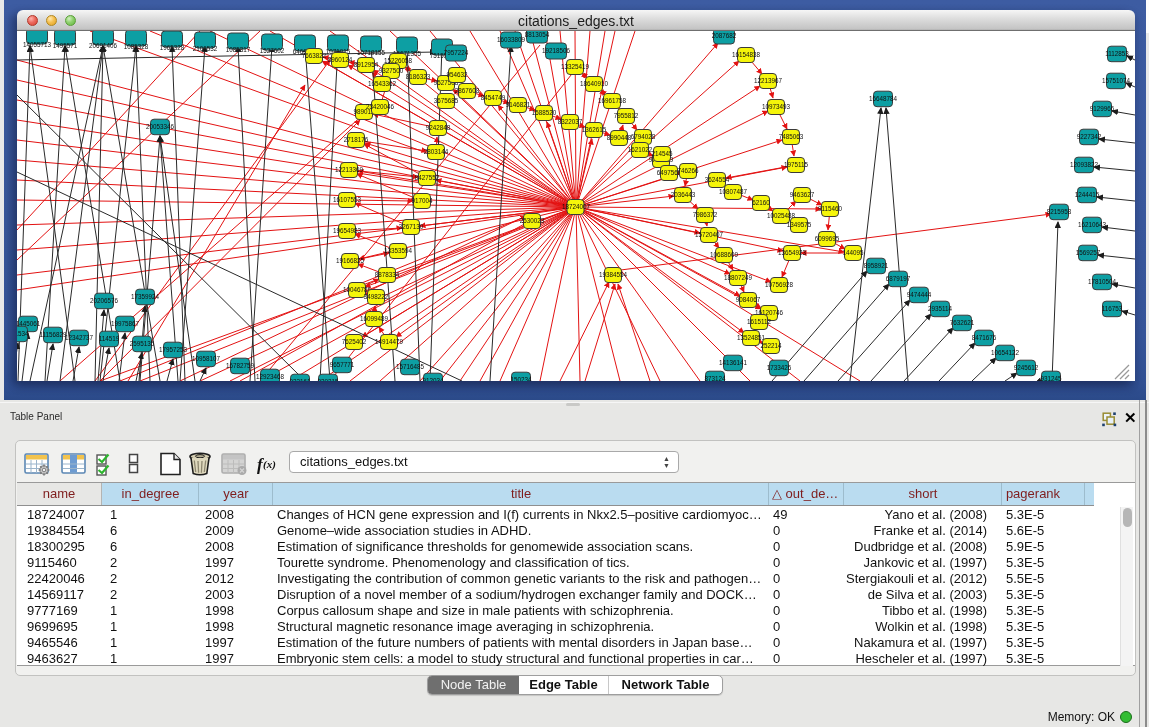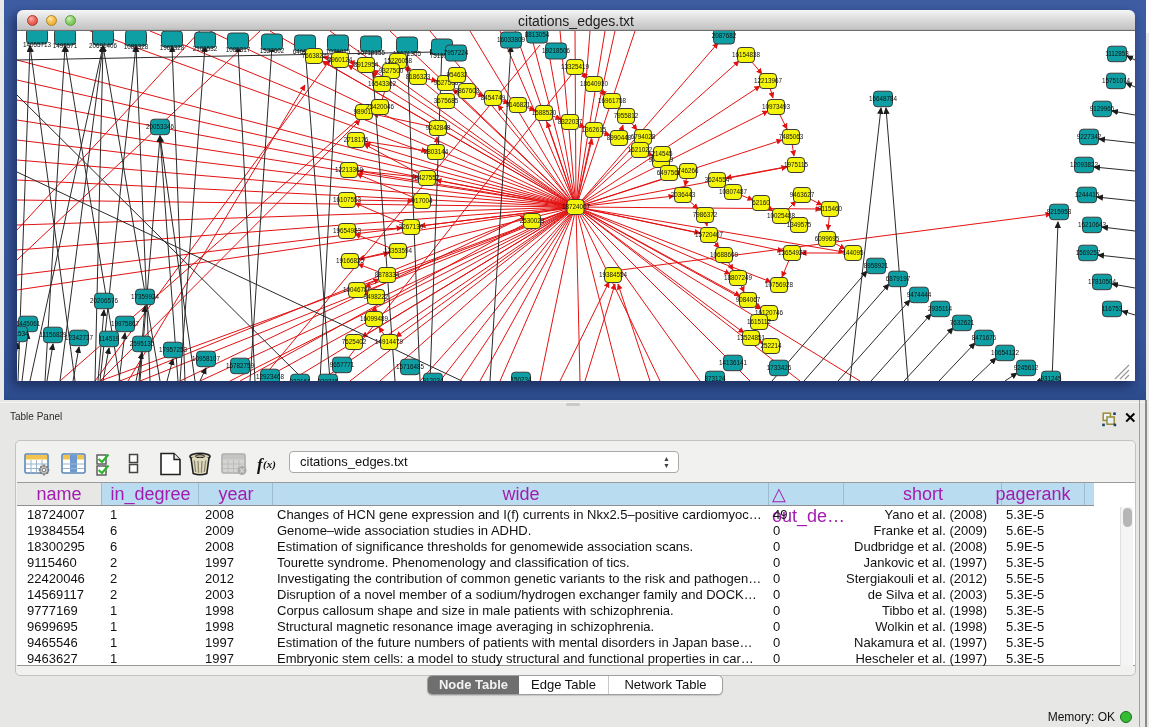--- a/index.html
+++ b/index.html
@@ -18,34 +18,34 @@
 #tp{position:absolute;left:0;top:400px;width:1149px;height:327px;background:#e7e7e5}
 #tp-head{position:absolute;left:0;top:2px;width:1149px;height:29px;background:#e7e7e5;border-top:1px solid #f6f6f6}
 #tp-title{position:absolute;left:10px;top:8px;font-size:10px;color:#2a2a2a}
 #tp-x{position:absolute;left:1124px;top:6px;font-size:15px;font-weight:bold;color:#000}
 #tp-float{position:absolute;left:1102px;top:9px}
 #box{position:absolute;left:15px;top:40px;width:1121px;height:236px;background:#f1f1ef;border:1px solid #c2c2c0;border-radius:5px}
 #combo{position:absolute;left:273px;top:10px;width:390px;height:22px;background:#fff;border:1px solid #a9a9a9;border-radius:4px;font-size:13px;color:#111;line-height:20px;padding-left:10px}
 #combo .ar{position:absolute;right:8px;top:3px;font-size:7px;color:#444;line-height:7px}
 #tbl{position:absolute;left:1px;top:41px;width:1118px;height:184px;background:#fff;border-top:1px solid #9a9a9a;border-bottom:1px solid #9a9a9a}
 #thead{position:absolute;left:0;top:0;width:1077px;height:23px;background:#badcf0;border-bottom:1px solid #8f8f8f}
-.th{position:absolute;top:0;height:22px;font-size:18px;color:#a21caf;text-align:center;line-height:22px;border-right:1px solid #9dbccd}
+.th{position:absolute;top:0;height:22px;font-size:13px;color:#7f1d1d;text-align:center;line-height:22px;border-right:1px solid #9dbccd}
 #th0{left:0;width:85px;background:#e7e7e5;border-right:1px solid #b4b4b2}
 #th1{left:86px;width:96px}#th2{left:183px;width:73px}#th3{left:257px;width:495px}
 #th4{left:753px;width:74px;text-align:left;padding-left:2px}#th5{left:828px;width:157px}#th6{left:965px;width:103px}
 #tbody{position:absolute;left:0;top:24px;width:1077px;height:160px;font-size:13px;color:#111}
 .tr{position:relative;height:16px;line-height:16px;white-space:nowrap}
 .tr div{position:absolute;top:0;height:16px;overflow:hidden}
 .c0{left:10px;width:80px}.c1{left:93px;width:88px}.c2{left:188px;width:66px}.c3{left:260px;width:492px}
 .c4{left:756px;width:70px}.c5{left:828px;width:142px;text-align:right}.c6{left:989px;width:88px}
 #sbar{position:absolute;left:1103px;top:24px;width:13px;height:159px;background:#f4f4f4;border-left:1px solid #e0e0e0}
 #thumb{position:absolute;left:2px;top:1px;width:9px;height:19px;background:#b6b6b6;border-radius:5px}
 #tabs{position:absolute;left:427px;top:275px;height:20px;background:#fff;border:1px solid #9e9e9e;border-radius:5px;box-shadow:0 1px 1px rgba(0,0,0,.15)}
-.tab{display:inline-block;height:18px;line-height:18px;font-size:13px;font-weight:normal;color:#111;text-align:center;vertical-align:top}
-#tab1{width:91px;background:#6f6f6f;color:#f2f2f2;border-radius:4px 0 0 4px;font-weight:bold}
+.tab{display:inline-block;height:18px;line-height:18px;font-size:13px;font-weight:bold;color:#111;text-align:center;vertical-align:top}
+#tab1{width:91px;background:#6f6f6f;color:#f2f2f2;border-radius:4px 0 0 4px;font-weight:normal}
 #tab2{width:90px;border-right:1px solid #c8c8c8}
 #tab3{width:113px}
 #mem{position:absolute;right:34px;top:310px;font-size:12px;color:#111}
 #memdot{position:absolute;left:1120px;top:311px;width:12px;height:12px;border-radius:50%;background:#33bd33;border:1.2px solid #1b6b1b}
 #rline{position:absolute;left:1139px;top:0;width:1px;height:327px;background:#a0a0a0}
 #rline2{position:absolute;left:1145px;top:0;width:2px;height:327px;background:#8b8b8b}
 </style></head>
 <body>
 <div id="net">
   <div id="win">
@@ -913,42 +913,42 @@
 </g>
 <text x="237" y="19" font-family="Liberation Serif,serif" font-style="italic" font-weight="bold" font-size="17" fill="#111">f</text>
 <text x="243" y="17" font-family="Liberation Serif,serif" font-style="italic" font-weight="bold" font-size="11" fill="#111">(x)</text>
 </svg></div>
     <div id="combo">citations_edges.txt<span class="ar">▲<br>▼</span></div>
     <div id="tbl">
       <div id="thead">
         <div class="th" id="th0">name</div>
           <div class="th" id="th1">in_degree</div>
         <div class="th" id="th2">year</div>
-          <div class="th" id="th3">wide</div>
+          <div class="th" id="th3">title</div>
         <div class="th" id="th4">△ out_de…</div>
           <div class="th" id="th5">short</div>
         <div class="th" id="th6">pagerank</div>
       </div>
       <div id="tbody">
           <div class="tr">
             <div class="c0">18724007</div>
             <div class="c1">1</div>
             <div class="c2">2008</div>
             <div class="c3">Changes of HCN gene expression and I(f) currents in Nkx2.5–positive cardiomyoc…</div>
             <div class="c4">49</div>
             <div class="c5">Yano et al. (2008)</div>
             <div class="c6">5.3E-5</div>
           </div>
           <div class="tr">
             <div class="c0">19384554</div>
             <div class="c1">6</div>
             <div class="c2">2009</div>
             <div class="c3">Genome–wide association studies in ADHD.</div>
             <div class="c4">0</div>
-            <div class="c5">Franke et al. (2009)</div>
+            <div class="c5">Franke et al. (2014)</div>
             <div class="c6">5.6E-5</div>
           </div>
           <div class="tr">
             <div class="c0">18300295</div>
             <div class="c1">6</div>
             <div class="c2">2008</div>
             <div class="c3">Estimation of significance thresholds for genomewide association scans.</div>
             <div class="c4">0</div>
             <div class="c5">Dudbridge et al. (2008)</div>
             <div class="c6">5.9E-5</div>

